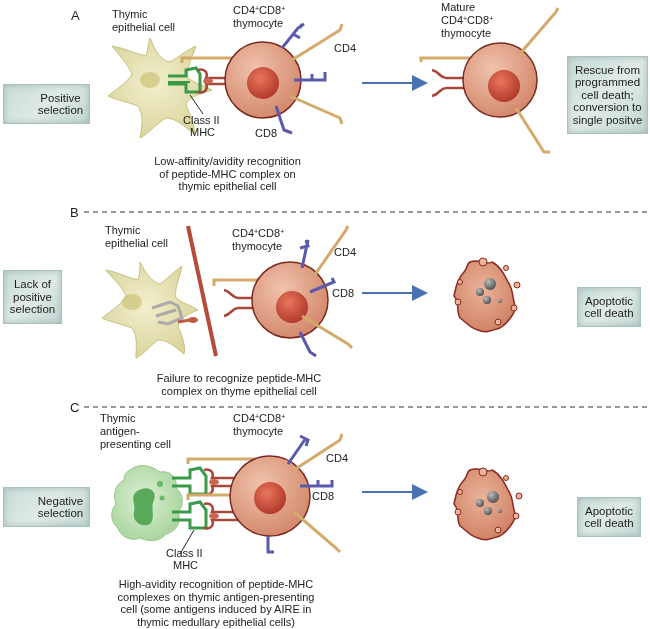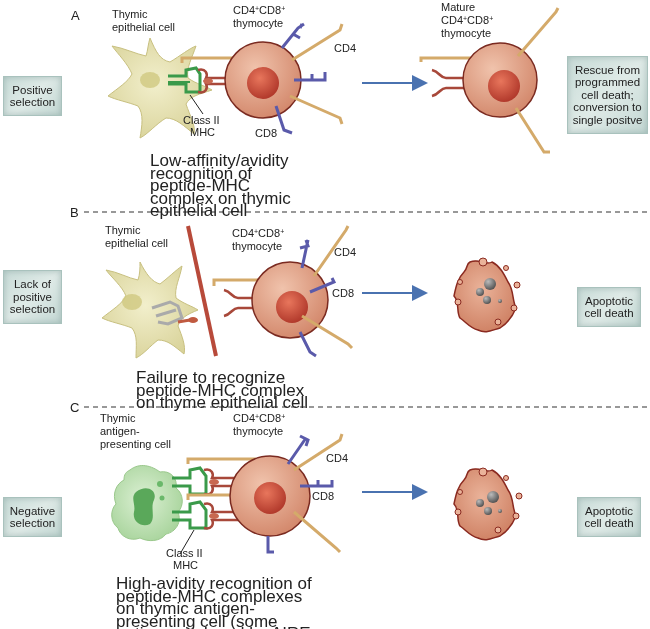--- a/index.html
+++ b/index.html
@@ -1,21 +1,21 @@
 <!DOCTYPE html>
 <html><head>
 <meta charset="utf-8">
 <style>
   html,body{margin:0;padding:0;background:#fff;}
   body{width:650px;height:629px;position:relative;overflow:hidden;font-family:"Liberation Sans",sans-serif;color:#222;}
   svg{position:absolute;left:0;top:0;}
   .lbl{font-family:"Liberation Sans",sans-serif;font-size:11px;fill:#222;}
   .panel-letter{font-family:"Liberation Sans",sans-serif;font-size:13px;fill:#222;}
   .box{position:absolute;background:linear-gradient(135deg,#c9dcd8,#dfeae7 50%,#c4d8d4);border:1.5px solid #a9c2bd;box-shadow:inset 0 0 6px rgba(120,150,145,0.5);display:flex;align-items:center;justify-content:center;text-align:center;font-size:11.5px;line-height:12.5px;color:#222;}
-  .caption{position:absolute;font-size:17px;line-height:12.5px;color:#222;}
+  .caption{position:absolute;text-align:center;font-size:11px;line-height:12.5px;color:#222;}
   .sup{font-size:7px;vertical-align:top;}
 </style>
 </head>
 <body>
 
 <svg width="650" height="629" viewBox="0 0 650 629">
   <defs>
     <radialGradient id="thymo" cx="40%" cy="35%" r="65%">
       <stop offset="0%" stop-color="#f0c3ac"></stop>
       <stop offset="100%" stop-color="#d48a6e"></stop>
@@ -201,23 +201,23 @@
     <circle cx="483" cy="472" r="4" fill="#eab39a" stroke="#8a2a20" stroke-width="1"></circle>
     <circle cx="506" cy="478" r="2.5" fill="#eab39a" stroke="#8a2a20" stroke-width="1"></circle>
     <circle cx="519" cy="496" r="3" fill="#eab39a" stroke="#8a2a20" stroke-width="1"></circle>
     <circle cx="460" cy="492" r="2.5" fill="#eab39a" stroke="#8a2a20" stroke-width="1"></circle>
     <circle cx="458" cy="512" r="3" fill="#eab39a" stroke="#8a2a20" stroke-width="1"></circle>
     <circle cx="516" cy="516" r="3" fill="#eab39a" stroke="#8a2a20" stroke-width="1"></circle>
     <circle cx="498" cy="530" r="3" fill="#eab39a" stroke="#8a2a20" stroke-width="1"></circle>
   </g>
 </svg>
 
-<div class="box" style="left:3px;top:76px;width:57px;height:38px;">Positive selection</div>
+<div class="box" style="left:3px;top:84px;width:57px;height:38px;padding-left:28px;">Positive selection</div>
 <div class="box" style="left:3px;top:270px;width:57px;height:52px;">Lack of positive selection</div>
-<div class="box" style="left:3px;top:497px;width:57px;height:38px;">Negative selection</div>
+<div class="box" style="left:3px;top:487px;width:57px;height:38px;padding-left:28px;">Negative selection</div>
 
 <div class="box" style="left:567px;top:56px;width:79px;height:76px;">Rescue from programmed cell death; conversion to single positve</div>
 <div class="box" style="left:577px;top:287px;width:62px;height:38px;">Apoptotic cell death</div>
 <div class="box" style="left:577px;top:497px;width:62px;height:38px;">Apoptotic cell death</div>
 
 <div class="caption" style="left:150px;top:155px;width:155px;">Low-affinity/avidity recognition of peptide-MHC complex on thymic epithelial cell</div>
-<div class="caption" style="left:136px;top:372px;width:190px;">Failure to recognize peptide-MHC complex on thyme epithelial cell</div>
+<div class="caption" style="left:144px;top:372px;width:190px;">Failure to recognize peptide-MHC complex on thyme epithelial cell</div>
 <div class="caption" style="left:116px;top:578px;width:200px;">High-avidity recognition of peptide-MHC complexes on thymic antigen-presenting cell (some antigens induced by AIRE in thymic medullary epithelial cells)</div>
 
 </body></html>

